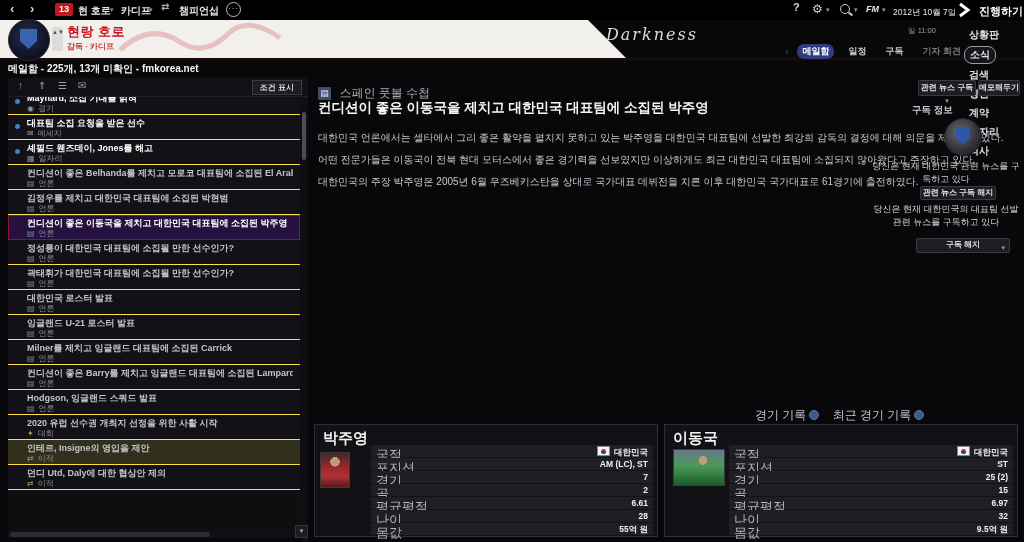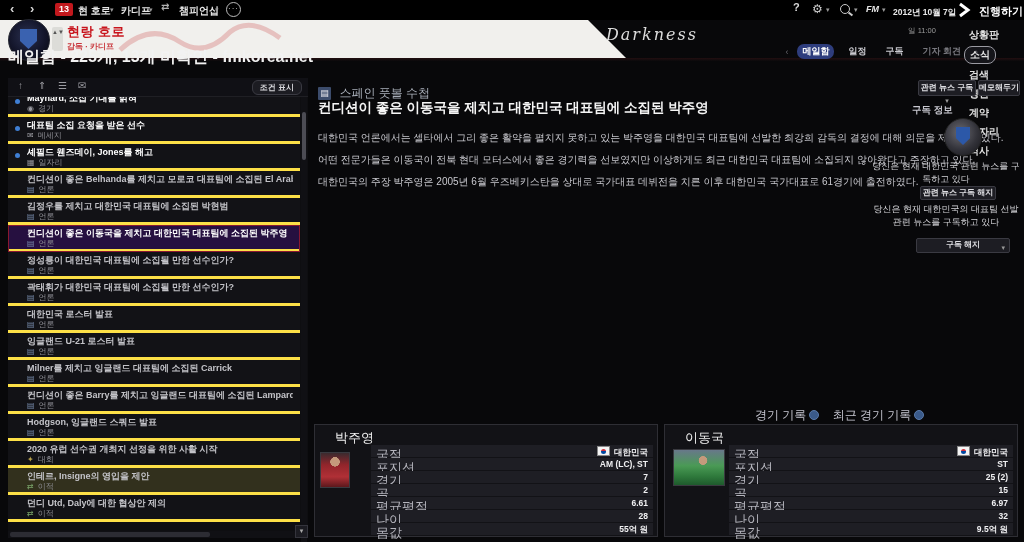--- a/index.html
+++ b/index.html
@@ -14,21 +14,21 @@
      font-size:9px;font-weight:bold;padding:1px 4px 2px;border-radius:2px;}
   .tb-menu{position:absolute;top:4px;font-size:10px;font-weight:bold;color:#e6e6e6;white-space:nowrap;}
   #world-icon{position:absolute;left:226px;top:2px;width:13px;height:13px;border:1.5px solid #bbb;
      border-radius:50%;color:#bbb;font-size:8px;line-height:12px;text-align:center;letter-spacing:1px;}
   #help-icon{left:793px;}
   #gear-icon{position:absolute;left:812px;top:2px;font-size:12px;color:#ccc;}
   #mag-icon{position:absolute;left:840px;top:4px;width:8px;height:8px;border:1.7px solid #ccc;border-radius:50%;}
   #mag-icon::after{content:"";position:absolute;left:7px;top:8px;width:5px;height:2px;background:#ccc;transform:rotate(40deg);}
   #fm-menu{left:866px;font-style:italic;font-size:9px;}
   #date-block{position:absolute;left:893px;top:1px;width:58px;text-align:center;line-height:1.15;}
-  #date-line{font-size:8.5px;font-weight:bold;color:#e8e8e8;white-space:nowrap;}
+  #date-line{font-size:8.5px;font-weight:normal;color:#e8e8e8;white-space:nowrap;}
   #time-line{font-size:7.5px;color:#9a9a9a;}
   #continue-arrow{position:absolute;left:955px;top:2px;}
   #continue-button{position:absolute;left:979px;top:4px;font-size:11px;font-weight:bold;color:#fff;}
 
   
   #band{position:absolute;left:0;top:20px;width:628px;height:38px;background:#f1f0ed;
         clip-path:polygon(0 0,588px 0,626px 38px,0 38px);}
   #band-watermark{position:absolute;left:110px;top:20px;opacity:.22;}
   #hairline{position:absolute;left:0;top:58px;width:1024px;height:3px;background:linear-gradient(#230e10,#0a0a0c);}
   #club-crest{position:absolute;left:8px;top:19px;width:40px;height:40px;border-radius:50%;
@@ -47,29 +47,29 @@
   #primary-nav{position:absolute;right:20px;top:27px;display:flex;gap:3px;align-items:flex-start;flex-direction:column;}
   #primary-nav .nav-item{font-size:10px;font-weight:bold;color:#e2e2e2;padding:1px 5px;white-space:nowrap;}
   #primary-nav .nav-item.active{border:1px solid #9a9aa2;border-radius:8px;background:#15151a;}
   #secondary-nav{position:absolute;right:46px;top:44px;display:flex;gap:9px;align-items:center;}
   #secondary-nav .nav-item{font-size:9px;font-weight:bold;color:#c9c9cf;padding:1px 5px;white-space:nowrap;}
   #secondary-nav .nav-item.active{background:#2e3d7d;border-radius:7px;color:#fff;}
   #secondary-nav .nav-item.dim{color:#77777d;}
   .nav-chev{font-size:9px;color:#66666c;}
 
   
-  #inbox-header{position:absolute;left:8px;top:47px;font-size:16px;font-weight:bold;color:#f2f2f2;}
+  #inbox-header{position:absolute;left:8px;top:62px;font-size:10px;font-weight:bold;color:#f2f2f2;}
   #inbox-panel{position:absolute;left:8px;top:78px;width:300px;height:460px;background:#0e0e11;}
   #inbox-toolbar{position:absolute;left:0;top:0;width:300px;height:18px;background:#101015;border-bottom:1px solid #1f1f24;}
   .mt-ico{position:absolute;top:2px;font-size:10px;color:#9a9aa0;}
   #filter-button{position:absolute;right:6px;top:2px;font-size:8px;font-weight:bold;color:#d8d8dc;
-     background:#1c1c22;border:1px solid #3a3a42;border-radius:6px;padding:1px 7px;}
+     background:#1c1c22;border:1px solid #3a3a42;border-radius:0;padding:1px 7px;}
   #mail-viewport{position:absolute;left:0;top:19px;width:292px;height:446px;overflow:hidden;}
   #mail-list{margin-top:-7px;}
-  .mail-item{position:relative;height:24px;border-bottom:3px solid #fde047;background:#121216;}
+  .mail-item{position:relative;height:24px;border-bottom:1px solid #fde047;background:#121216;}
   .mail-item .dot{display:none;position:absolute;left:7px;top:9px;width:5px;height:5px;border-radius:50%;background:#3f7fd4;}
   .mail-item.unread .dot{display:block;}
   .mi-title{position:absolute;left:19px;top:2px;font-size:9px;font-weight:bold;color:#c3c3c8;white-space:nowrap;overflow:hidden;max-width:266px;}
   .mail-item.unread .mi-title{color:#fff;}
   .mi-cat{position:absolute;left:19px;top:13px;font-size:8px;color:#8e8e94;}
   .mi-icon{display:inline-block;margin-right:4px;font-size:8px;}
   .c-red{color:#cf3a3a;}.c-blue{color:#7e93b6;}.c-gray{color:#9a9aa0;}.c-gold{color:#b8a14a;}.c-green{color:#7ba66a;}
   .mail-item.selected{background:#261040;outline:1px solid #8a1830;outline-offset:-1px;}
   .mail-item.selected .mi-title{color:#fff;}
   .mail-item.highlight{background:#32301d;}
@@ -107,21 +107,21 @@
 
   
   #record-links{position:absolute;left:755px;top:407px;width:146px;text-align:right;font-size:12px;color:#c8c8d2;white-space:nowrap;}
   .rec-ico{display:inline-block;width:8px;height:8px;border-radius:50%;background:#3a5a8a;border:1px solid #5a7aaa;
      margin:0 2px 0 3px;vertical-align:-1px;}
 
   
   .player-panel{position:absolute;top:424px;height:113px;background:#121216;border:1px solid #2e2e34;box-sizing:border-box;}
   #player-panel-1{left:314px;width:344px;}
   #player-panel-2{left:664px;width:354px;}
-  .pp-name{position:absolute;left:20px;top:4px;font-size:13px;font-weight:normal;color:#f2f2f2;}
+  .pp-name{position:absolute;left:8px;top:4px;font-size:15px;font-weight:bold;color:#f2f2f2;}
   .pp-photo{position:absolute;border:1px solid #3a3a40;}
   #photo-1{left:5px;top:27px;width:28px;height:34px;
      background:radial-gradient(circle at 50% 26%,#c59a7c 0 16%,transparent 17%),
                 linear-gradient(180deg,#3a2a2e 0%,#92252b 35%,#b03036 70%,#5c181c 100%);}
   #photo-2{left:8px;top:24px;width:50px;height:35px;
      background:radial-gradient(circle at 58% 30%,#c59a7c 0 11%,transparent 12%),
                 linear-gradient(180deg,#68788a 0%,#4a9a55 45%,#2f7a3c 75%,#1e5a2c 100%);}
   .pp-stats{position:absolute;top:20px;right:4px;}
   #player-panel-1 .pp-stats{left:56px;}
   #player-panel-2 .pp-stats{left:64px;}

